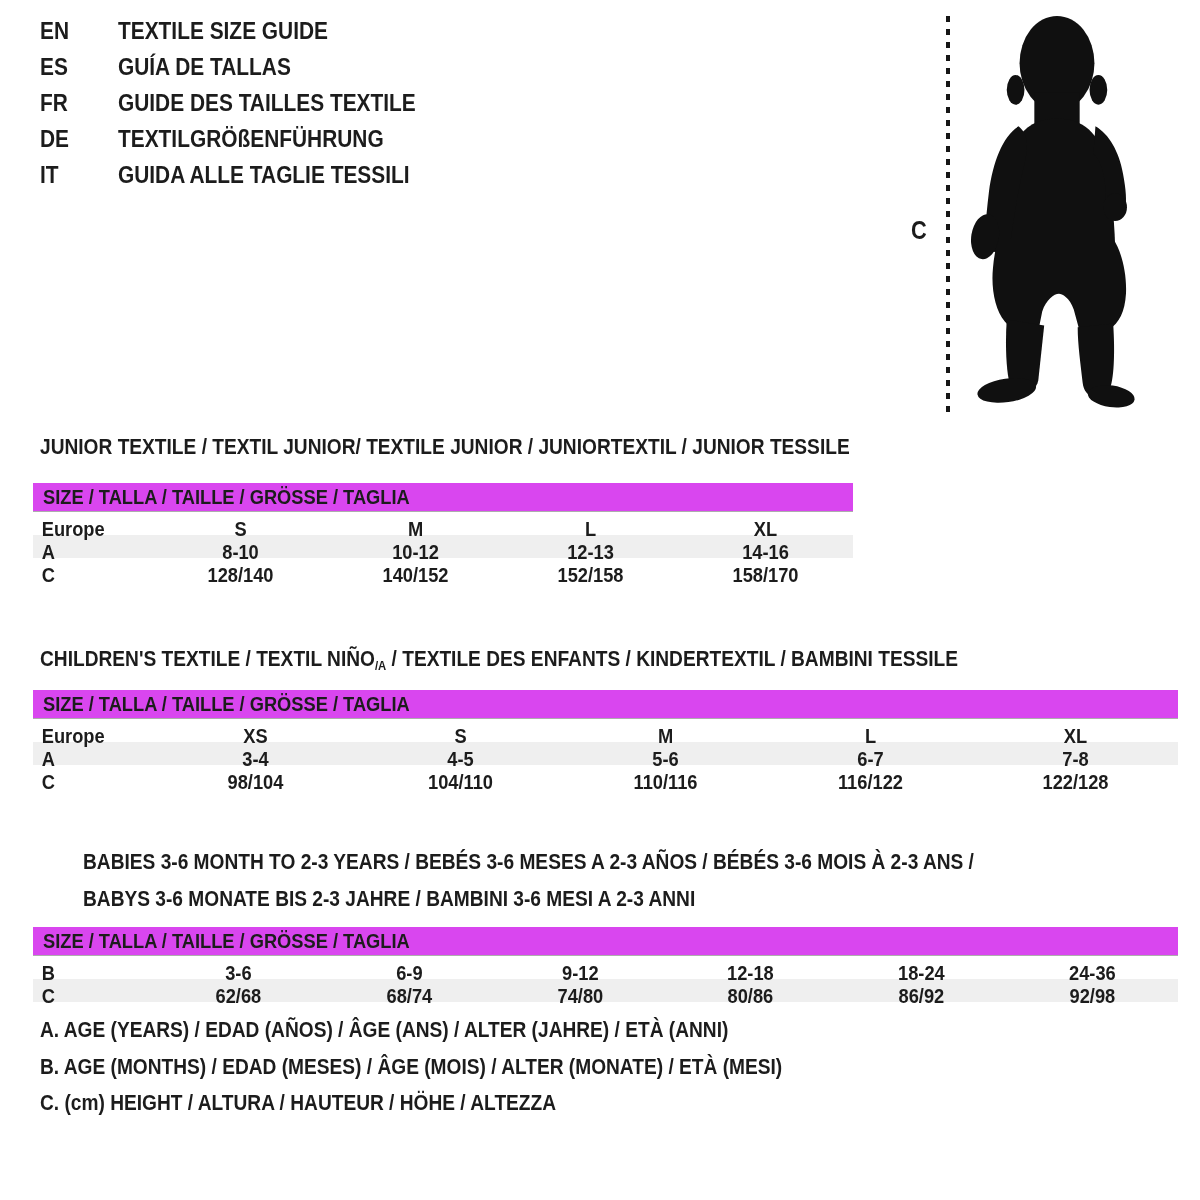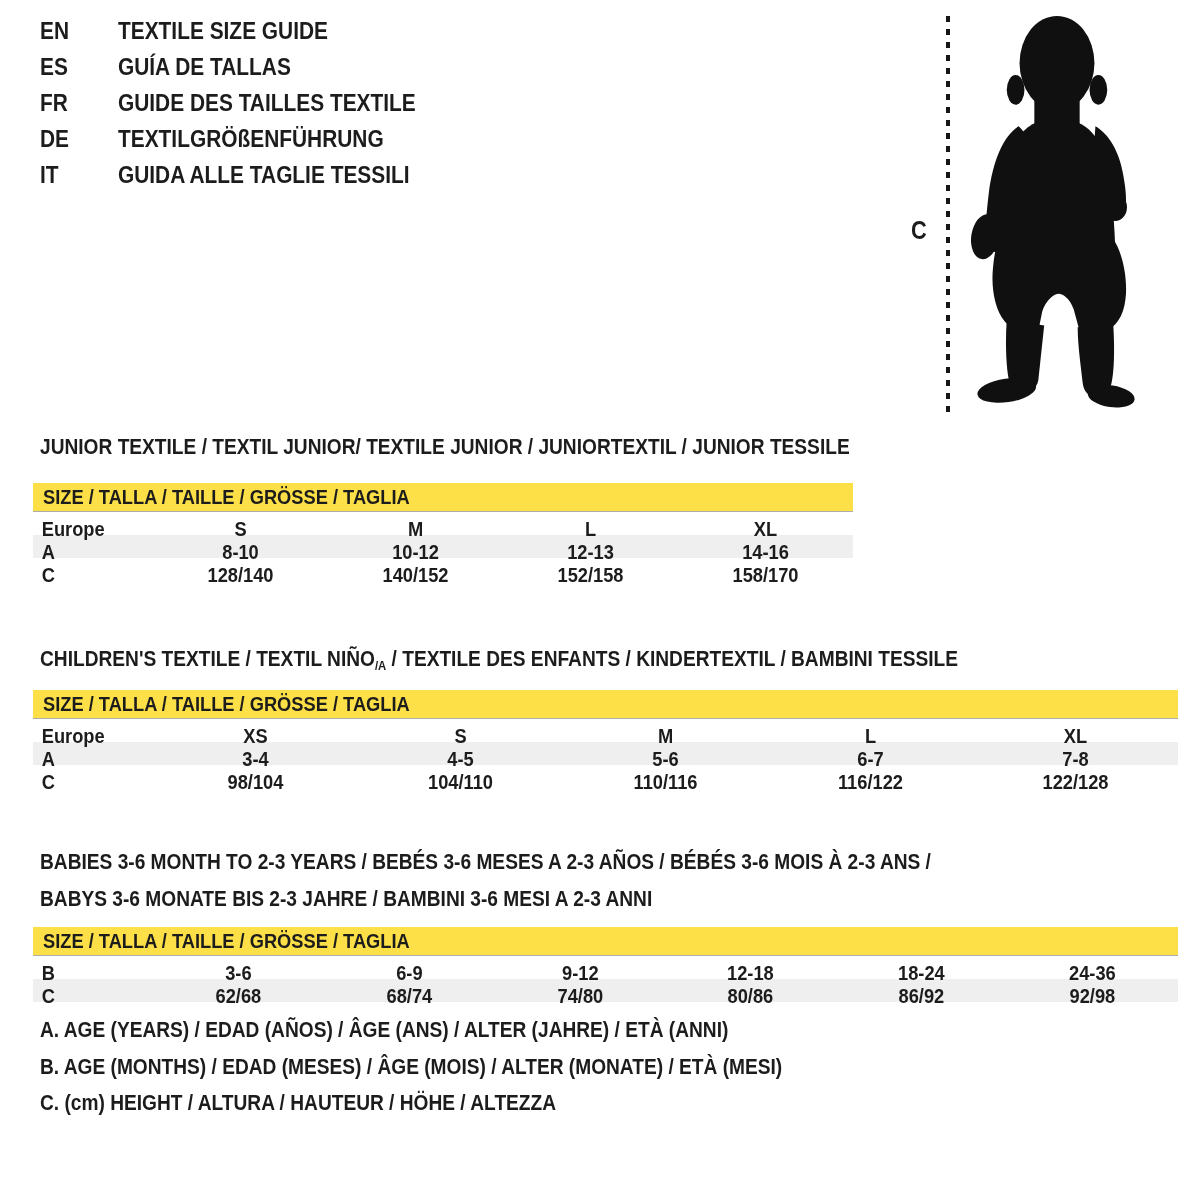--- a/index.html
+++ b/index.html
@@ -20,26 +20,26 @@
   .fig-c { position:absolute; left:911px; top:216px; font-size:25px; }
   .dash-line {
     position:absolute; left:946px; top:16px; width:4px; height:400px;
     background:repeating-linear-gradient(to bottom, #161616 0 6px, transparent 6px 13px);
   }
   .silhouette { position:absolute; left:962px; top:14px; }
 
   
   .sec-title { position:absolute; left:40px; font-size:22px; line-height:25px; }
   .sub-a { font-size:13px; vertical-align:-4px; letter-spacing:0; }
-  .two-line { line-height:37px; }
+  .two-line { line-height:37px;margin-left:43px; }
 
   
   .tbl { position:absolute; left:33px; }
   .tbl-head {
-    height:28px; line-height:28px; background:#fde047; border-bottom:1px solid #adadad;
+    height:28px; line-height:28px; background:#d946ef; border-bottom:1px solid #adadad;
     padding-left:10px; font-size:21px;
   }
   .tbl-row { display:flex; height:23px; line-height:33px; font-size:21px; }
   .tbl-row.alt { background:#efefef; }
   .cell { flex:1; text-align:center; transform:scaleX(0.87); transform-origin:50% 50%; white-space:nowrap; }
   .cell.lbl { flex:0 0 110px; text-align:left; padding-left:10px; transform-origin:0 50%; }
 
   
   .legend { position:absolute; left:40px; top:1012px; font-size:22px; }
   .legend-line { height:36.5px; line-height:36.5px; }

